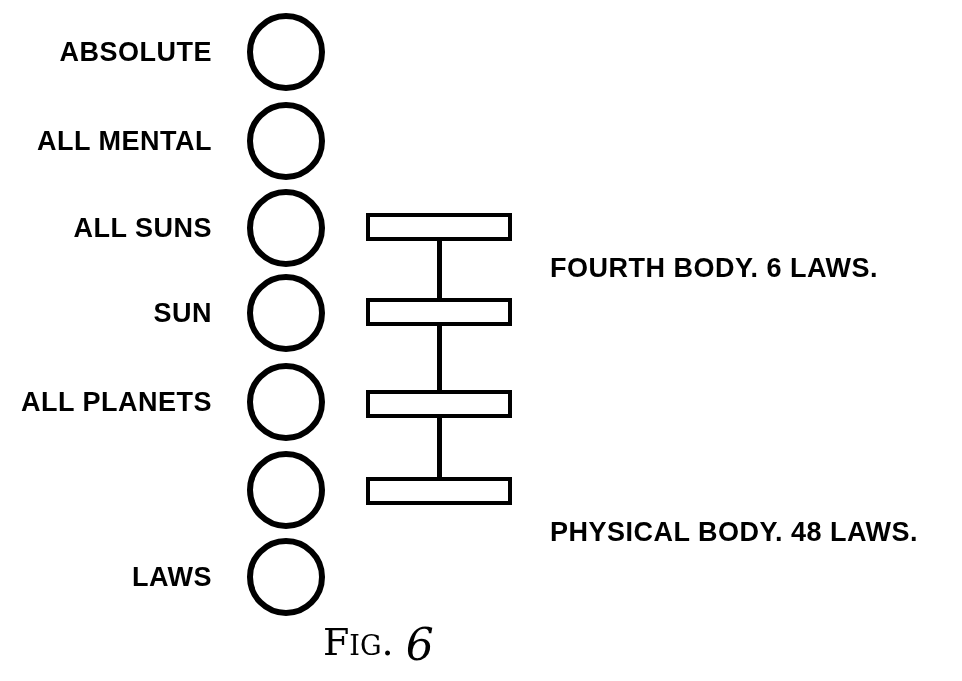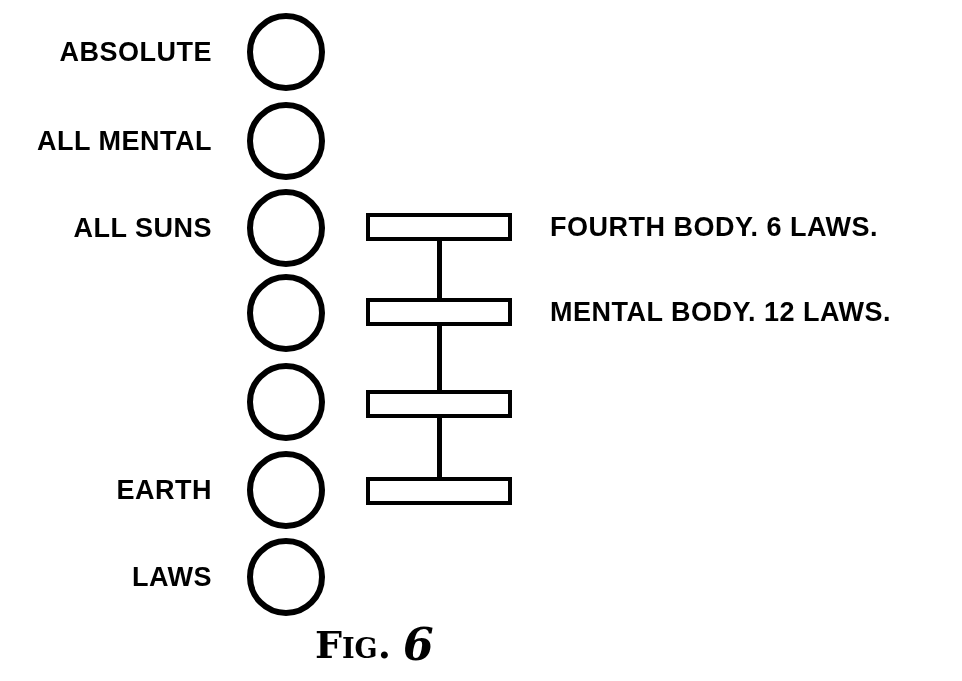--- a/index.html
+++ b/index.html
@@ -63,30 +63,30 @@
   .body-label {
     position: absolute;
     left: 550px;
     height: 30px;
     line-height: 30px;
     font-size: 27px;
     font-weight: 700;
     color: #000000;
     letter-spacing: 0.5px;
     white-space: nowrap;
+    margin-top: 41px;
   }
   
   .caption {
     position: absolute;
-    left: 315px;
+    left: 323px;
     top: 620px;
     display: flex;
-    align-items: flex-end;
+    align-items: center;
     color: #000000;
-    font-weight: bold;
   }
   .caption-word {
     font-family: "DejaVu Serif", serif;
     font-variant: small-caps;
     font-size: 38px;
     line-height: 1;
   }
   .caption-number {
     font-family: "DejaVu Serif", serif;
     font-style: italic;
@@ -98,38 +98,39 @@
   }
 </style>
 </head>
 <body>
 
 <div class="page">
 
   <div class="level-label" style="top:37px">ABSOLUTE</div>
   <div class="level-label" style="top:126px">ALL MENTAL</div>
   <div class="level-label" style="top:213px">ALL SUNS</div>
-  <div class="level-label" style="top:475px">EARTH</div>
+  <div class="level-label" style="top:298px">SUN</div>
+  <div class="level-label" style="top:387px">ALL PLANETS</div>
   <div class="level-label" style="top:562px">LAWS</div>
 
   <div class="circle" style="top:13px"></div>
   <div class="circle" style="top:102px"></div>
   <div class="circle" style="top:189px"></div>
   <div class="circle" style="top:274px"></div>
   <div class="circle" style="top:363px"></div>
   <div class="circle" style="top:451px"></div>
   <div class="circle" style="top:538px"></div>
 
   <div class="vline"></div>
   <div class="body-box" style="top:213px"></div>
   <div class="body-box" style="top:298px"></div>
   <div class="body-box" style="top:390px"></div>
   <div class="body-box" style="top:477px"></div>
 
   <div class="body-label" style="top:212px">FOURTH BODY. 6 LAWS.</div>
-  <div class="body-label" style="top:297px">MENTAL BODY. 12 LAWS.</div>
+  <div class="body-label" style="top:476px">PHYSICAL BODY. 48 LAWS.</div>
 
   <div class="caption">
     <span class="caption-word">Fig.</span>
     <span class="caption-number">6</span>
   </div>
 
 </div>
 
 </body></html>

